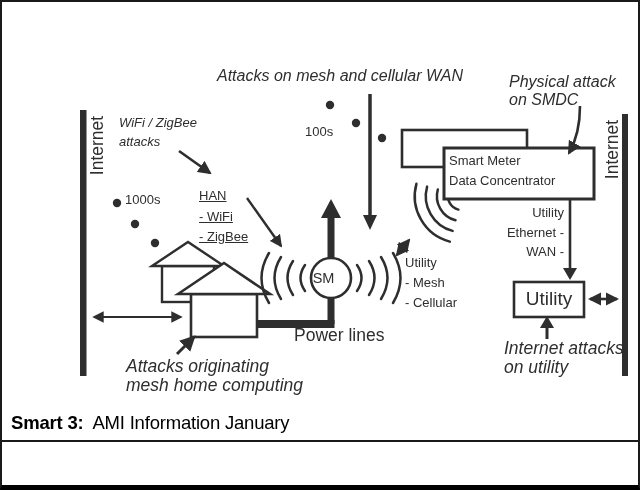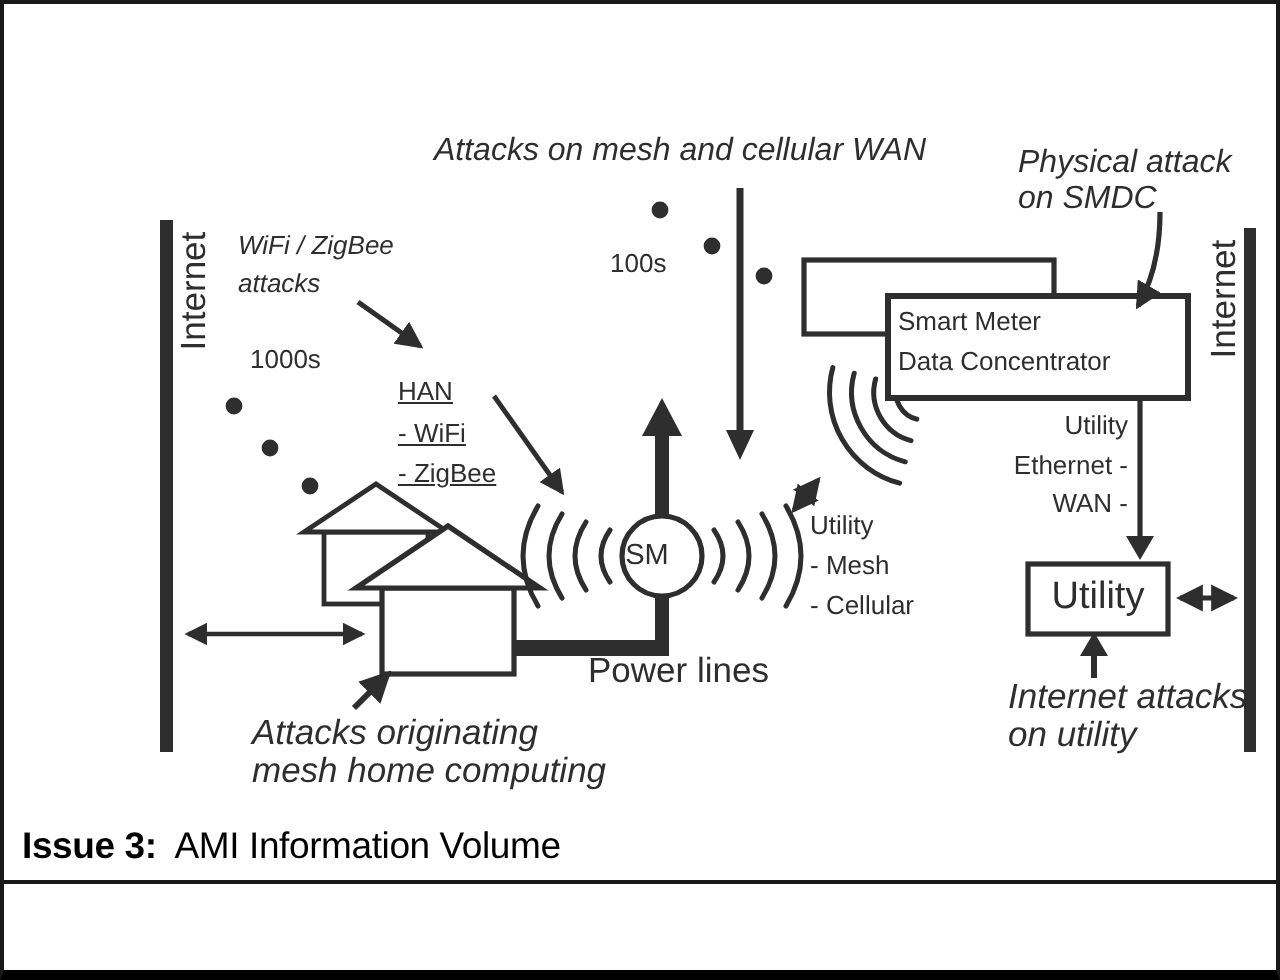--- a/index.html
+++ b/index.html
@@ -143,21 +143,21 @@
 
   <div class="vlabel" style="left:59px; top:133px;">Internet</div>
   <div class="vlabel" style="left:574px; top:137px;">Internet</div>
 
   <div class="lbl it ctr" style="left:208px; top:64px; width:260px; font-size:16px;">Attacks on mesh and cellular WAN</div>
 
   <div class="lbl it" style="left:507px; top:71px; font-size:16px; line-height:18px;">Physical attack
 on SMDC</div>
 
   <div class="lbl" style="left:303px; top:120px;">100s</div>
-  <div class="lbl" style="left:123px; top:168px;">1000s</div>
+  <div class="lbl" style="left:123px; top:188px;">1000s</div>
 
   <div class="lbl it" style="left:117px; top:111px;">WiFi / ZigBee
 attacks</div>
 
   <div class="lbl" style="left:197px; top:184px; line-height:20.5px;text-decoration:underline;">HAN
 - WiFi
 - ZigBee</div>
 
   <div class="lbl" style="left:447px; top:149px; line-height:20px;">Smart Meter
 Data Concentrator</div>
@@ -176,19 +176,19 @@
 on utility</div>
 
   <div class="lbl" style="left:292px; top:324px; font-size:17.5px;">Power lines</div>
 
   <div class="lbl ctr" style="left:309px; top:267px; width:25px; font-size:14.5px;">SM</div>
 
   <div class="lbl it" style="left:124px; top:355px; font-size:17.5px;">Attacks originating
 mesh home computing</div>
 
   <div id="figcap">
-    <span class="b">Issue 3:</span><span class="t">AMI Information Volume</span>
+    <span class="b">Smart 3:</span><span class="t">AMI Information January</span>
   </div>
 
   <div id="separator"></div>
 
 
 </div>
 
 </body></html>

